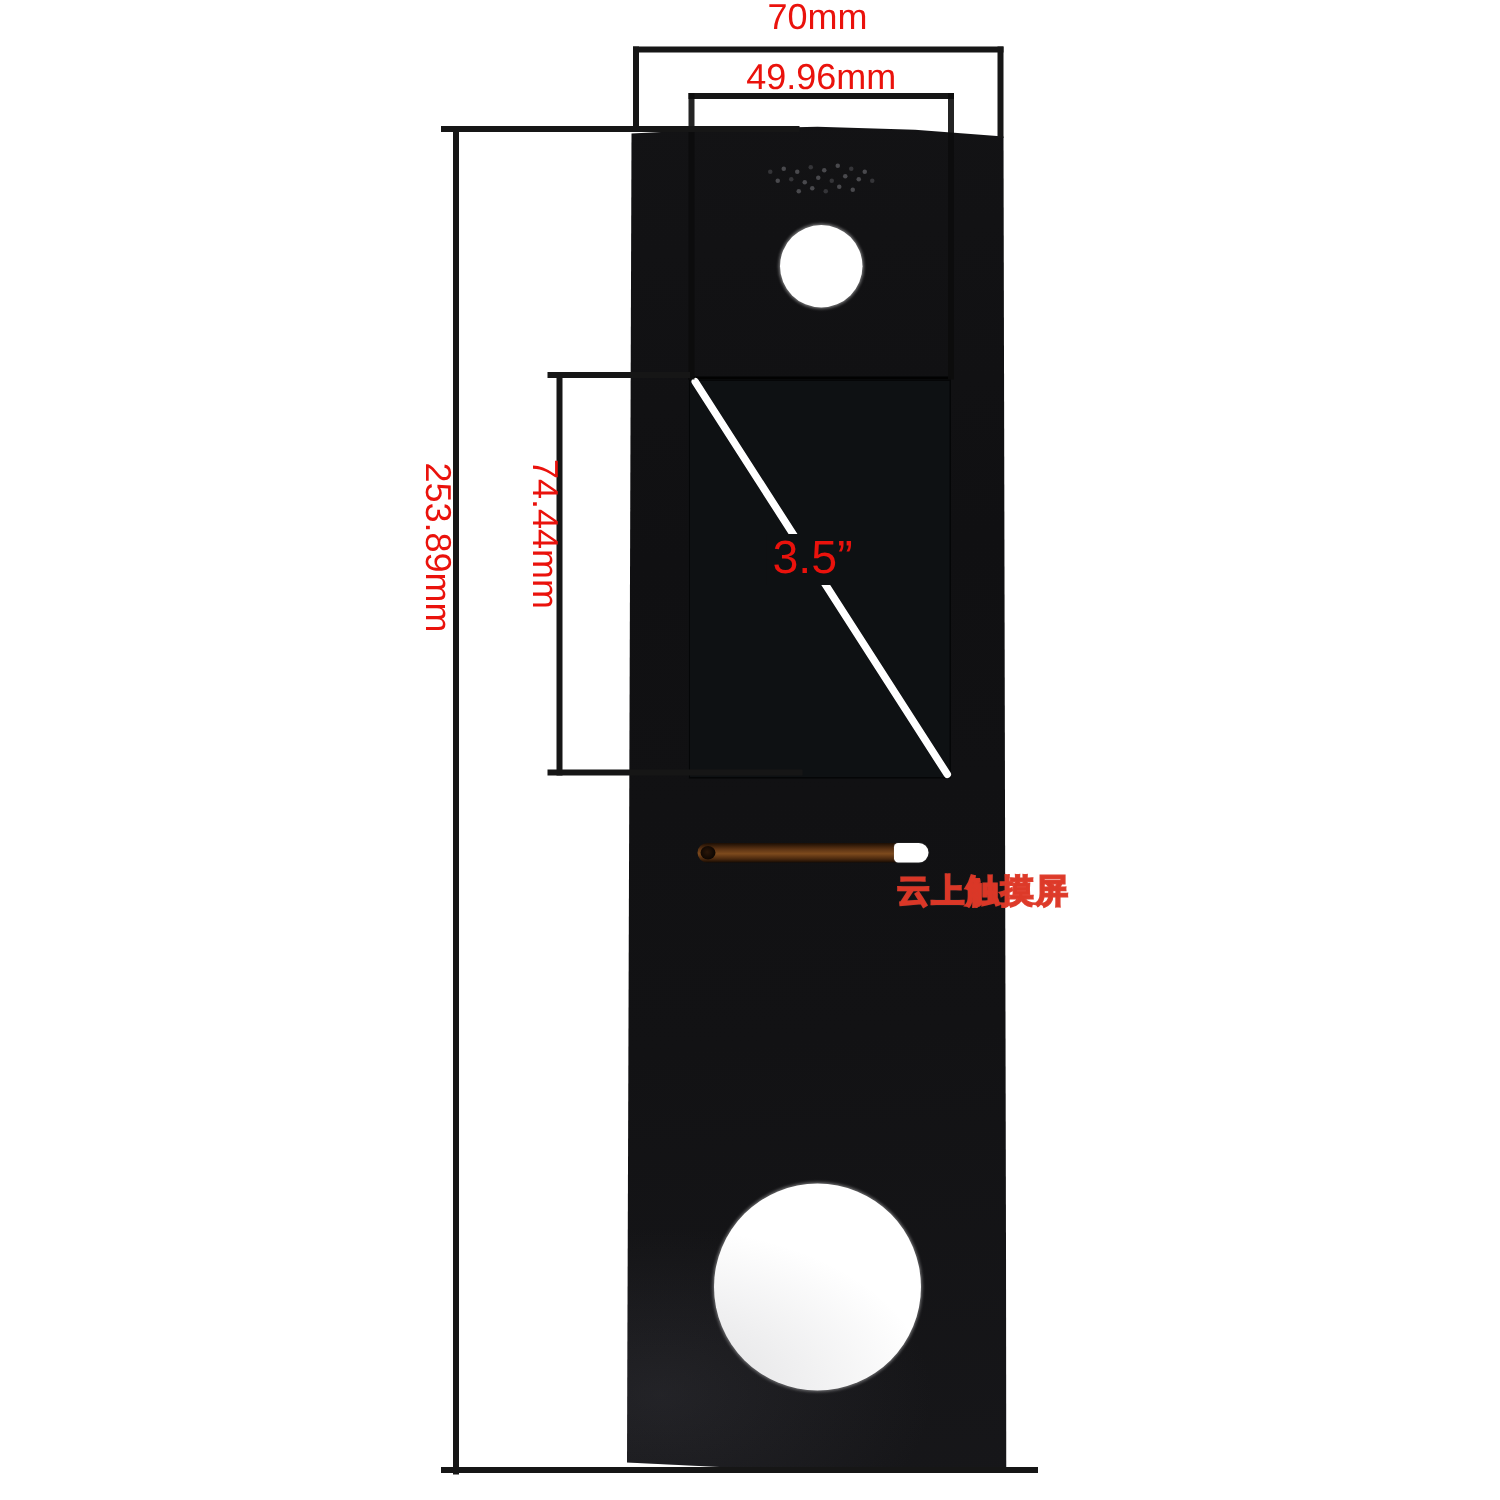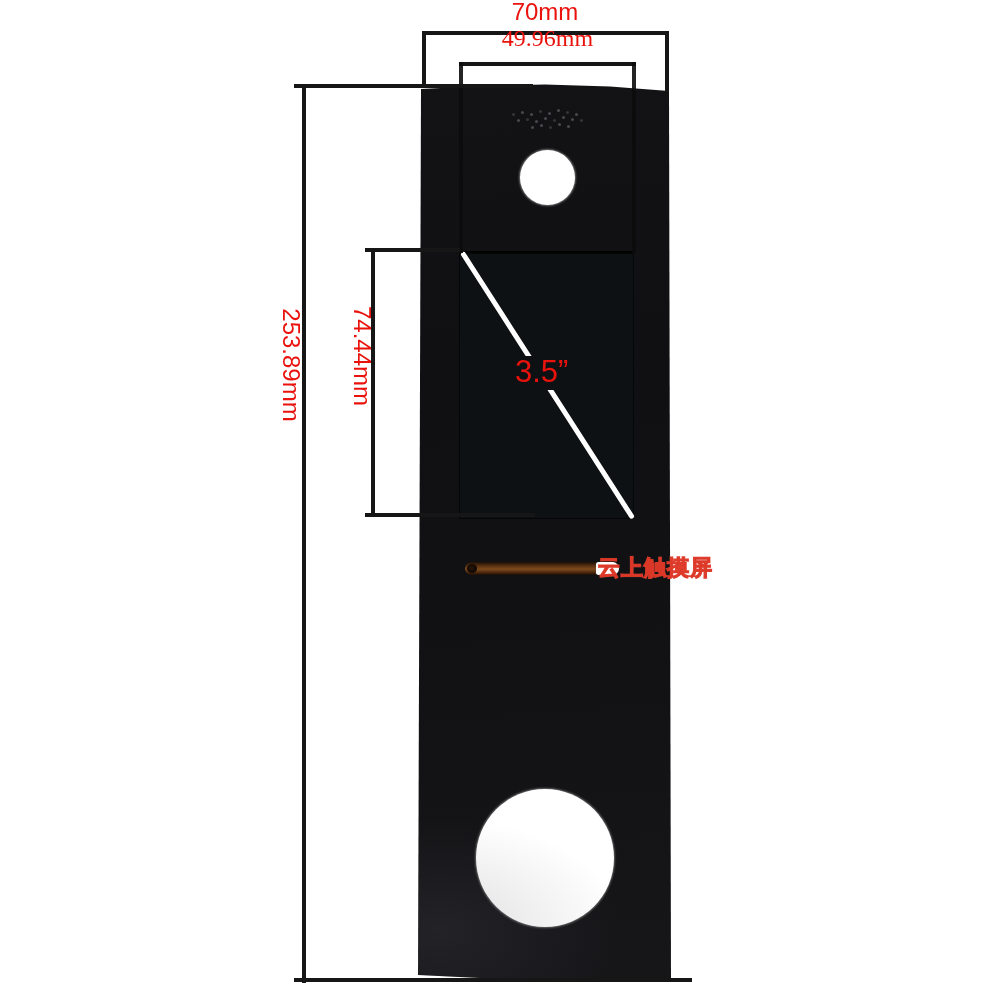--- a/index.html
+++ b/index.html
@@ -67,34 +67,34 @@
   .rot{transform:translate(-50%,-50%) rotate(90deg);}
   
   #d70-h{left:422px;top:31px;width:247px;height:4px;}
   #d70-l{left:422px;top:31px;width:4px;height:56px;}
   #d70-r{left:665px;top:31px;width:4px;height:61px;}
   #d70-lbl{left:423px;top:0;width:244px;}
   
   #d4996-h{left:459px;top:62px;width:177px;height:4px;}
   #d4996-l{left:459px;top:62px;width:4px;height:191px;background:rgba(12,12,12,.9);}
   #d4996-r{left:632px;top:62px;width:4px;height:191px;background:rgba(12,12,12,.9);}
-  #d4996-lbl{left:459px;top:26px;width:177px;font-family:Liberation Serif, serif;}
+  #d4996-lbl{left:459px;top:40px;width:177px;}
   
   #d25389-v{left:302px;top:84px;width:4px;height:899px;}
   #d25389-t{left:294px;top:84px;width:239px;height:4px;}
   #d25389-b{left:294px;top:978px;width:398px;height:4px;}
   #d25389-lbl{left:291px;top:365px;}
   
   #d7444-v{left:371px;top:248px;width:4px;height:269px;}
   #d7444-t{left:365px;top:248px;width:95px;height:4px;}
   #d7444-b{left:365px;top:513px;width:170px;height:4px;}
   #d7444-lbl{left:362px;top:356px;}
   
   #watermark{
-    position:absolute;left:598px;top:553px;font-size:22px;font-weight:bold;letter-spacing:1px;
+    position:absolute;left:598px;top:579px;font-size:22px;font-weight:bold;letter-spacing:1px;
     color:rgba(150,25,18,.62);
     -webkit-text-stroke:1.2px rgba(222,55,38,.95);
     text-shadow:0 0 1px rgba(255,255,255,.55);
     white-space:nowrap;
   }
 </style>
 </head>
 <body>
 
 <div id="stage">

